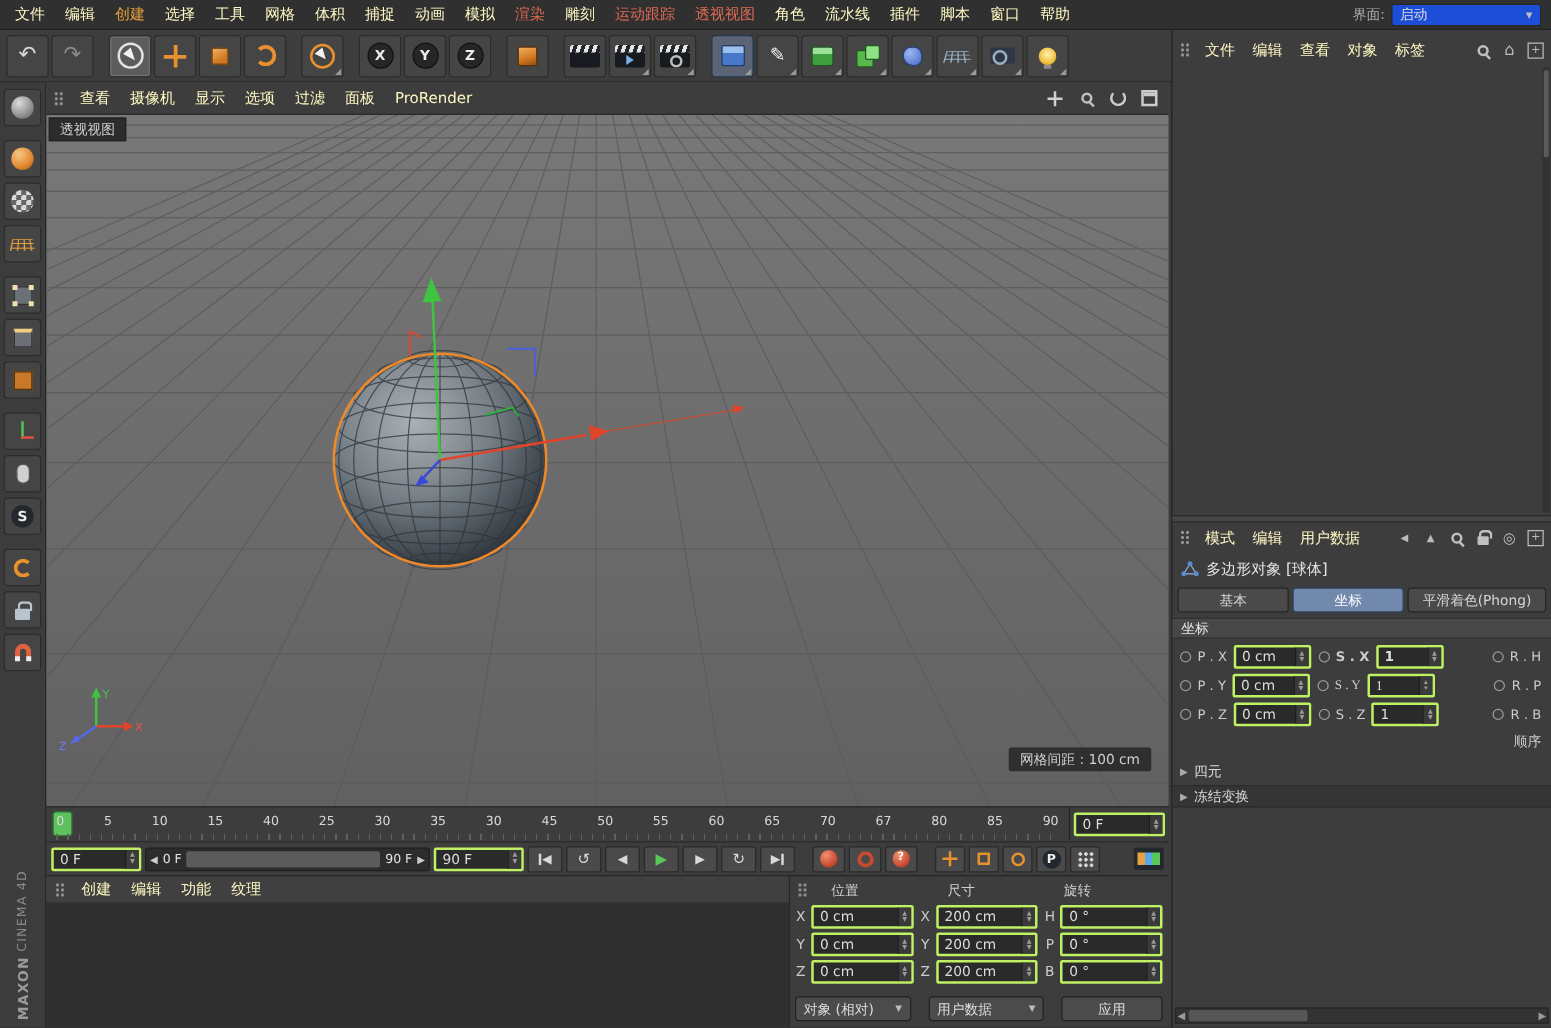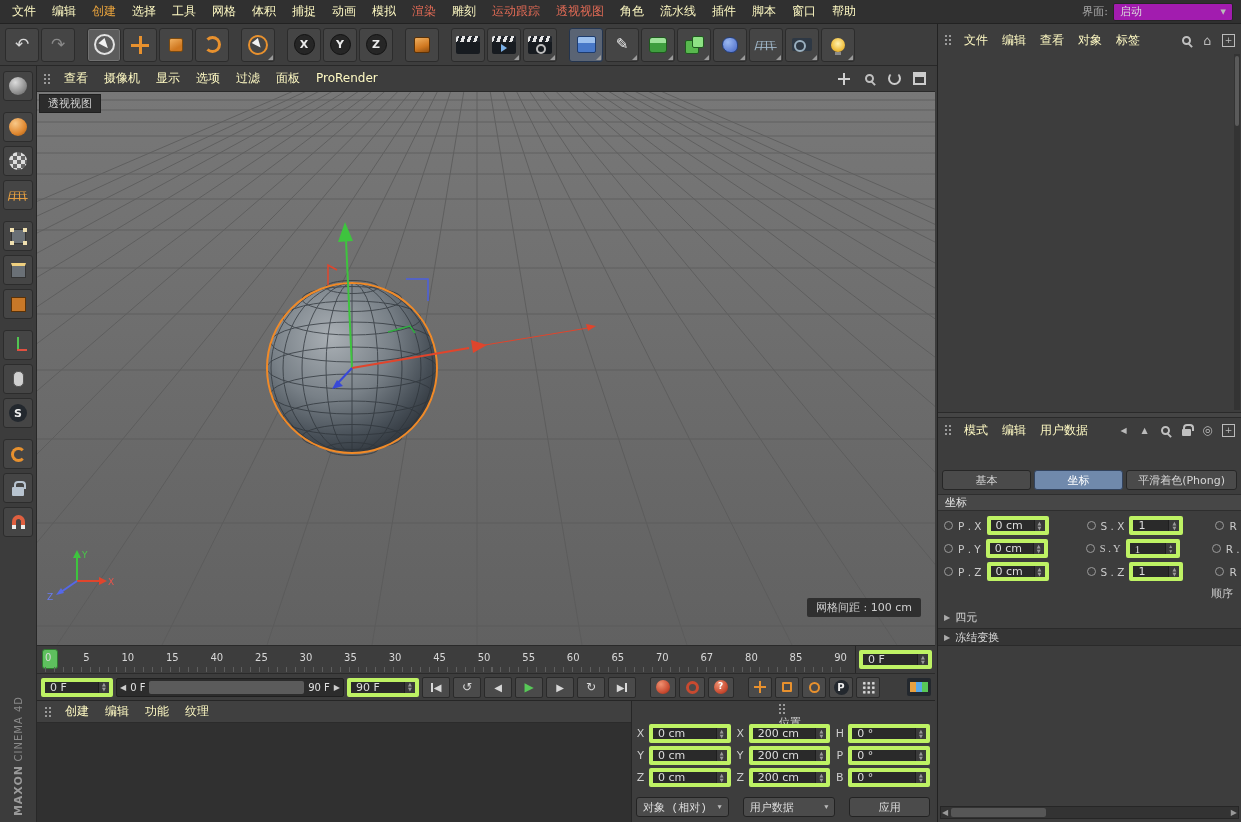--- a/index.html
+++ b/index.html
@@ -7,21 +7,21 @@
 font-family:"DejaVu Sans","Liberation Sans",sans-serif;color:#c8c8c8;}
 #app{position:relative;width:1241px;height:822px;background:#3c3c3c;font-size:12px;}
 i{font-style:normal;}
 
 #menubar{position:absolute;left:0;top:0;width:1241px;height:24px;background:#303030;border-bottom:1px solid #222;display:flex;align-items:center;padding:0 4px;}
 .menu-item{padding:0 8px;line-height:23px;color:#fef9c3;white-space:nowrap;cursor:default;}
 .mi-orange{color:#e8a33d;}
 .mi-red{color:#e06a55;}
 #menubar .spacer{flex:1;}
 #iface-label{color:#aaa;margin-right:5px;font-size:11px;}
-#iface-select{width:120px;height:18px;background:#a21caf;border:1px solid #262626;border-radius:2px;display:flex;align-items:center;justify-content:space-between;padding:0 6px;font-size:11px;color:#ddd;margin-right:4px;}
+#iface-select{width:120px;height:18px;background:#1d4ed8;border:1px solid #262626;border-radius:2px;display:flex;align-items:center;justify-content:space-between;padding:0 6px;font-size:11px;color:#ddd;margin-right:4px;}
 .dd-arrow{font-size:7px;color:#bbb;}
 
 #toolbar{position:absolute;left:0;top:24px;width:937px;height:42px;background:#3d3d3d;border-bottom:1px solid #282828;display:flex;align-items:center;padding:0 5px;gap:2px;}
 .tbtn{width:34px;height:34px;flex:none;background:#454545;border:1px solid #2c2c2c;border-radius:3px;display:flex;align-items:center;justify-content:center;position:relative;}
 .tbtn.active{background:#5c5c5c;box-shadow:inset 0 0 0 1px #707070;}
 .tbtn.sel{background:#5a6474;border-color:#23344e;}
 .tsep{width:8px;flex:none;}
 .corner::after{content:"";position:absolute;right:1px;bottom:1px;border-left:5px solid transparent;border-bottom:5px solid #9a9a9a;}
 .ic-undo{font-size:17px;color:#d8d8d8;line-height:1;}
 .ic-redo{font-size:17px;color:#8a8a8a;line-height:1;}
@@ -91,21 +91,21 @@
 #vp-canvas{position:absolute;left:0;top:26px;width:898px;height:553px;overflow:hidden;}
 #vp-label{position:absolute;left:2px;top:2px;background:#2c2c2c;padding:1px 8px;font-size:11px;color:#cfcfcf;border:1px solid #202020;}
 #grid-info{position:absolute;right:14px;bottom:28px;background:rgba(42,42,42,.92);padding:2px 9px;font-size:11px;color:#cfcfcf;border-radius:2px;}
 
 #timeline{position:absolute;left:37px;top:645px;width:898px;height:28px;background:#3d3d3d;border-top:1px solid #2a2a2a;display:flex;}
 #ruler{position:relative;flex:1;border-right:1px solid #262626;}
 .playhead{position:absolute;left:5px;top:3px;width:16px;height:20px;background:#5ec05e;border:1px solid #2f7a2f;border-radius:3px;}
 .ticks{position:absolute;left:8px;right:8px;top:0;bottom:4px;display:flex;justify-content:space-between;align-items:center;font-size:10px;color:#d8d8d8;}
 .tickmarks{position:absolute;left:8px;right:8px;bottom:1px;height:5px;background:repeating-linear-gradient(90deg,#5e5e5e 0 1px,transparent 1px 8.93px);}
 #tl-field{width:79px;flex:none;display:flex;align-items:center;padding:0 3px;}
-.field{height:19px;background:#2a2a2a;border:4px solid #bef264;border-radius:2px;display:flex;align-items:center;font-size:11px;color:#ddd;overflow:hidden;justify-content:flex-end;}
+.field{height:19px;background:#2a2a2a;border:2px solid #bef264;border-radius:2px;display:flex;align-items:center;font-size:11px;color:#ddd;overflow:hidden;justify-content:flex-end;}
 .field .val{flex:1;padding:0 5px;white-space:nowrap;}
 .spin{width:11px;height:100%;display:flex;flex-direction:column;align-items:center;justify-content:center;border-left:1px solid #1e1e1e;background:#3a3a3a;}
 .spin i{font-size:5px;line-height:5px;color:#9a9a9a;}
 #transport{position:absolute;left:37px;top:673px;width:898px;height:27px;background:#3d3d3d;border-top:1px solid #2b2b2b;display:flex;align-items:center;padding:0 4px;gap:3px;}
 #transport .field{width:72px;flex:none;}
 .range{flex:none;width:228px;height:19px;background:#2c2c2c;border:1px solid #1f1f1f;border-radius:2px;display:flex;align-items:center;padding:0 3px;gap:4px;font-size:10px;color:#e2e2e2;}
 .rng-fill{flex:1;height:13px;background:#5b5b5b;border-radius:2px;}
 .rng-arrow{font-size:8px;color:#ccc;}
 .pbtn{width:28px;height:21px;flex:none;background:#4a4a4a;border:1px solid #2a2a2a;border-radius:2px;display:flex;align-items:center;justify-content:center;gap:1px;color:#d8d8d8;font-size:10px;}
 .pbtn .play{color:#58c858;font-size:12px;}
@@ -131,27 +131,27 @@
 #branding span{transform:rotate(180deg);display:inline-block;}
 .brand1{font-weight:bold;color:#9a9a9a;font-size:11px;letter-spacing:1px;}
 .brand2{color:#8a8a8a;font-size:10px;letter-spacing:1px;}
 #matman{position:absolute;left:37px;top:700px;width:595px;height:122px;background:#383838;border-top:1px solid #262626;border-right:1px solid #262626;display:flex;flex-direction:column;}
 #matman-header{height:22px;background:#404040;border-bottom:1px solid #2b2b2b;display:flex;align-items:center;padding:0 5px;}
 #matman-header .menu-item{padding:0 8px;line-height:21px;}
 #matman-body{flex:1;background:#303030;}
 .grip{width:8px;height:12px;flex:none;background-image:radial-gradient(circle,#9a9a9a 1px,transparent 1.3px);background-size:4px 4px;margin:0 5px 0 2px;}
 
 #coordman{position:absolute;left:632px;top:700px;width:303px;height:122px;background:#3d3d3d;border-top:1px solid #262626;display:flex;flex-direction:column;padding:2px 5px 5px 4px;}
-.cm-head{display:flex;align-items:center;height:18px;flex-direction:column;}
+.cm-head{display:flex;align-items:center;height:18px;}
 .cm-head .cm-col{flex:1;font-size:11px;color:#cfcfcf;padding-left:14px;}
 .cm-row{display:flex;gap:5px;margin-top:3px;}
 .cm-cell{flex:1;display:flex;align-items:center;gap:4px;}
 .cm-axis{width:9px;font-size:11px;color:#ccc;text-align:center;flex:none;}
 .cm-cell .field{flex:1;}
-.cm-foot{display:flex;gap:14px;margin-top:auto;font-family:Liberation Mono, monospace;}
+.cm-foot{display:flex;gap:14px;margin-top:auto;}
 .dd{flex:1;height:20px;background:#4b4b4b;border:1px solid #232323;border-radius:3px;display:flex;align-items:center;justify-content:space-between;padding:0 6px;font-size:11px;color:#ddd;}
 .btn-plain{flex:1;height:20px;background:#4b4b4b;border:1px solid #232323;border-radius:3px;display:flex;align-items:center;justify-content:center;font-size:11px;color:#ddd;}
 
 #right{position:absolute;left:937px;top:24px;width:304px;height:798px;background:#3d3d3d;border-left:1px solid #222;}
 #om-header{position:absolute;left:0;top:4px;right:0;height:24px;display:flex;align-items:center;padding:0 4px;}
 #om-header .menu-item,#am-header .menu-item{padding:0 7px;line-height:23px;}
 .hicons{margin-left:auto;display:flex;gap:4px;align-items:center;}
 .hicon{width:17px;height:17px;display:flex;align-items:center;justify-content:center;color:#bbb;font-size:11px;}
 .ico-lock{position:relative;width:9px;height:7px;background:#c0c0c0;border-radius:1px;margin-top:4px;}
 .ico-lock::before{content:"";position:absolute;left:1px;top:-5px;width:7px;height:5px;border:2px solid #c0c0c0;border-bottom:none;border-radius:4px 4px 0 0;}
@@ -170,21 +170,21 @@
 .vscroll i{display:block;width:4px;margin:2px auto 0;height:70px;background:#5a5a5a;border-radius:2px;}
 #om-splitter{position:absolute;left:0;right:0;top:388px;height:6px;background:#454545;border-top:1px solid #2a2a2a;border-bottom:1px solid #2a2a2a;}
 #am-header{position:absolute;left:0;right:0;top:394px;height:24px;display:flex;align-items:center;padding:0 4px;}
 #am-title{position:absolute;left:0;right:0;top:420px;height:22px;display:flex;align-items:center;padding:0 7px;gap:6px;font-size:12px;color:#e4e4e4;}
 #am-tabs{position:absolute;left:0;right:0;top:446px;display:flex;gap:3px;padding:0 4px;}
 .tab{flex:1;height:20px;background:#4a4a4a;border:1px solid #262626;border-radius:3px;display:flex;align-items:center;justify-content:center;font-size:11px;color:#d5d5d5;white-space:nowrap;}
 .tab.wide{flex:1.25;}
 .tab.active{background:#7089ac;border-color:#33435e;color:#fff;}
 #am-section{position:absolute;left:0;right:0;top:470px;height:17px;background:#474747;border-top:1px solid #2e2e2e;border-bottom:1px solid #2e2e2e;display:flex;align-items:center;padding:0 7px;font-size:11px;color:#e6e6e6;}
 #am-grid{position:absolute;left:0;right:0;top:491px;}
-.attr-row{display:flex;align-items:center;height:21px;margin-bottom:2px;padding:0 6px;gap:32px;}
+.attr-row{display:flex;align-items:center;height:21px;margin-bottom:2px;padding:0 6px;}
 .grp{display:flex;align-items:center;gap:3px;}
 .grp.rgrp{margin-left:auto;}
 .kf{width:9px;height:9px;border:1px solid #9a9a9a;border-radius:50%;flex:none;}
 .attr-label{font-size:10.5px;color:#ccc;white-space:nowrap;margin:0 2px;}
 .f-p{width:62px;}
 .f-s{width:54px;}
 #am-order{position:absolute;right:8px;top:562px;font-size:11px;color:#ccc;}
 .am-sect{position:absolute;left:0;right:0;height:18px;display:flex;align-items:center;gap:5px;padding:0 6px;font-size:11px;color:#d8d8d8;}
 .am-sect .tri{font-size:8px;color:#aaa;}
 #am-sect2{background:#353535;border-top:1px solid #2a2a2a;border-bottom:1px solid #2a2a2a;}
@@ -717,40 +717,51 @@
           </span>
         <span class="hicon">
             <span class="ico-lock"></span>
           </span>
         <span class="hicon" style="font-size:12px;">◎</span>
         <span class="hicon">
             <span class="ico-plusbox">+</span>
           </span>
       </span>
     </div>
+    <div id="am-title">
+      <svg width="14" height="14" viewBox="0 0 14 14">
+        <line x1="7" y1="3" x2="2" y2="11" stroke="#8fb4e8"></line>
+          <line x1="7" y1="3" x2="12" y2="11" stroke="#8fb4e8"></line>
+          <line x1="2" y1="11" x2="12" y2="11" stroke="#8fb4e8"></line>
+        <circle cx="7" cy="3" r="2" fill="#5a8ad0"></circle>
+          <circle cx="2" cy="11" r="2" fill="#5a8ad0"></circle>
+          <circle cx="12" cy="11" r="2" fill="#5a8ad0"></circle>
+      </svg>
+      <span>多边形对象 [球体]</span>
+    </div>
     <div id="am-tabs">
       <span class="tab">基本</span>
       <span class="tab active">坐标</span>
       <span class="tab wide">平滑着色(Phong)</span>
     </div>
     <div id="am-section">坐标</div>
     <div id="am-grid">
       <div class="attr-row">
         <span class="grp">
             <span class="kf"></span>
             <span class="attr-label">P . X</span>
           <div class="field f-p">
               <span class="val">0 cm</span>
               <span class="spin">
                 <i>▲</i>
                 <i>▼</i>
               </span>
             </div>
           </span>
-        <span class="grp" style="margin-left:6px;">
+        <span class="grp" style="margin-left:6px;font-weight:bold;">
             <span class="kf"></span>
             <span class="attr-label">S . X</span>
           <div class="field f-s">
               <span class="val">1</span>
               <span class="spin">
                 <i>▲</i>
                 <i>▼</i>
               </span>
             </div>
           </span>

